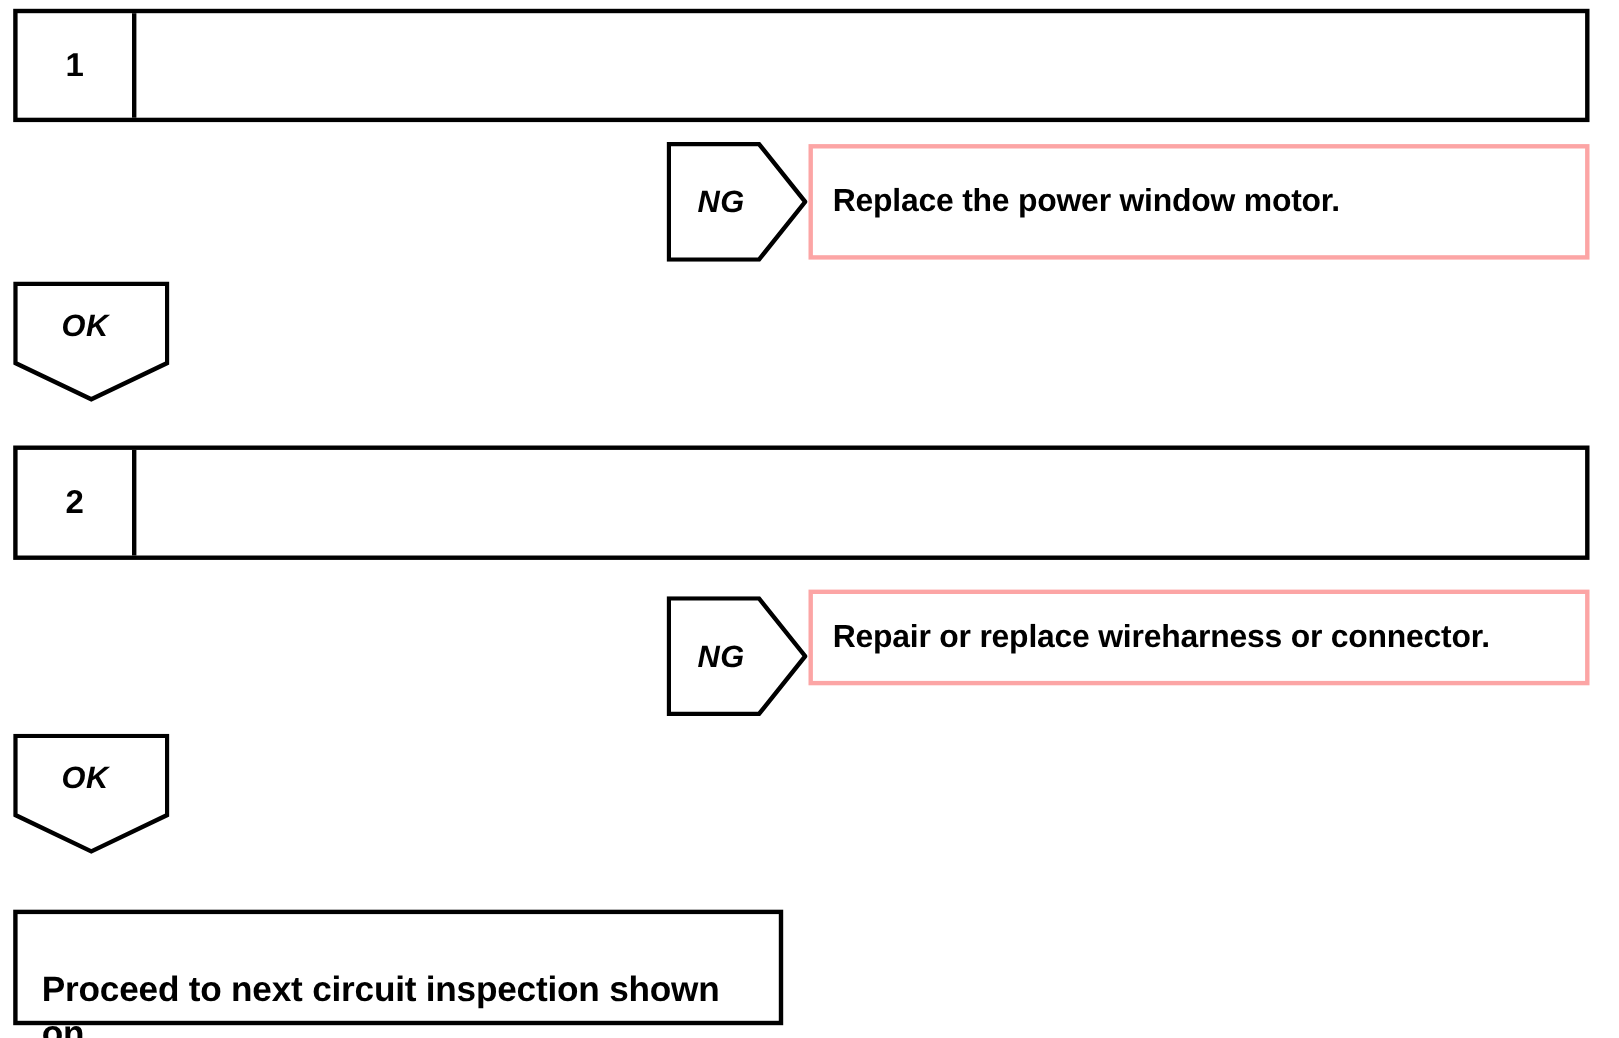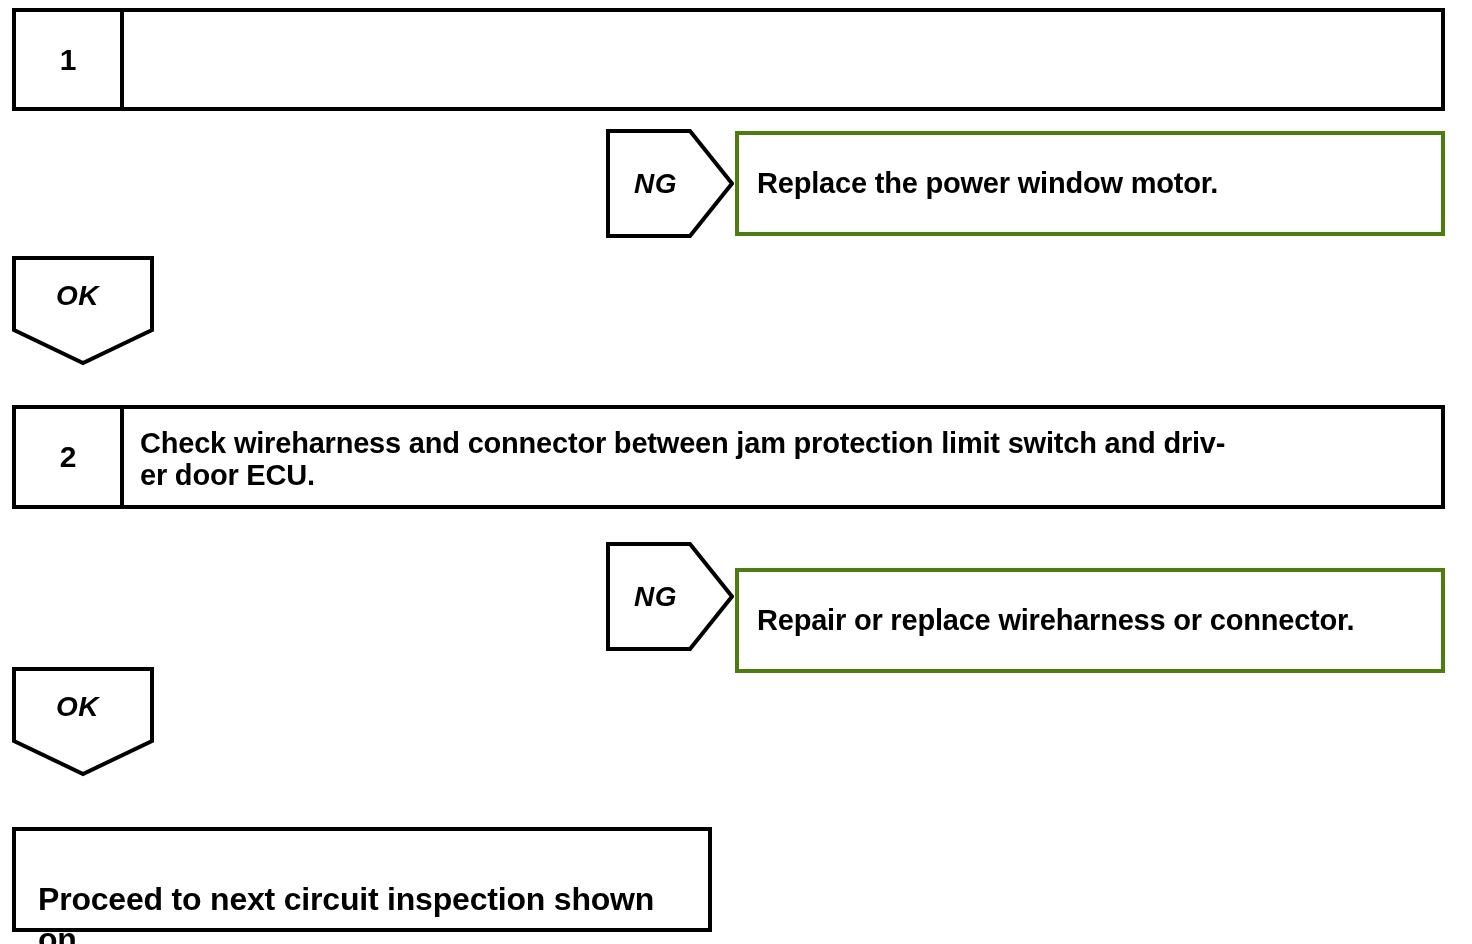--- a/index.html
+++ b/index.html
@@ -54,21 +54,21 @@
     font-weight: bold;
     line-height: 1.12;
     letter-spacing: -0.2px;
     white-space: pre-line;
   }
 
   
   .result-box {
     position: absolute;
     box-sizing: border-box;
-    border: 4px solid #4d7c0f;
+    border: 4px solid #fca5a5;
     background: #fff;
     display: flex;
     align-items: center;
     padding-left: 18px;
     padding-right: 10px;
     font-size: 29px;
     font-weight: bold;
     letter-spacing: -0.2px;
   }
 
@@ -127,32 +127,30 @@
 
   <div class="arrow-shape" style="left:12px; top:256px; width:142px; height:110px;">
     <svg width="142" height="110" viewBox="0 0 142 110">
       <polygon points="2,2 140,2 140,74 71,107 2,74" fill="#ffffff" stroke="#000000" stroke-width="4" stroke-linejoin="miter"></polygon>
     </svg>
     <span class="arrow-label" style="left:44px; top:26px;">OK</span>
   </div>
 
   <div class="step-box" style="left:12px; top:405px; width:1433px; height:104px;">
     <div class="step-num">2</div>
-    <div class="step-text" style="align-items:flex-start; padding-top:18px;">Check wireharness and connector between jam protection limit switch and driv-
-er door ECU.</div>
   </div>
 
   <div class="arrow-shape" style="left:606px; top:542px; width:128px; height:109px;">
     <svg width="128" height="109" viewBox="0 0 128 109">
       <polygon points="2,2 84,2 126,54.5 84,107 2,107" fill="#ffffff" stroke="#000000" stroke-width="4" stroke-linejoin="miter"></polygon>
     </svg>
     <span class="arrow-label" style="left:28px; top:41px;">NG</span>
   </div>
 
-  <div class="result-box" style="left:735px; top:568px; width:710px; height:105px;">
+  <div class="result-box" style="left:735px; top:536px; width:710px; height:87px;">
     <span>Repair or replace wireharness or connector.</span>
   </div>
 
   <div class="arrow-shape" style="left:12px; top:667px; width:142px; height:110px;">
     <svg width="142" height="110" viewBox="0 0 142 110">
       <polygon points="2,2 140,2 140,74 71,107 2,74" fill="#ffffff" stroke="#000000" stroke-width="4" stroke-linejoin="miter"></polygon>
     </svg>
     <span class="arrow-label" style="left:44px; top:26px;">OK</span>
   </div>
 

